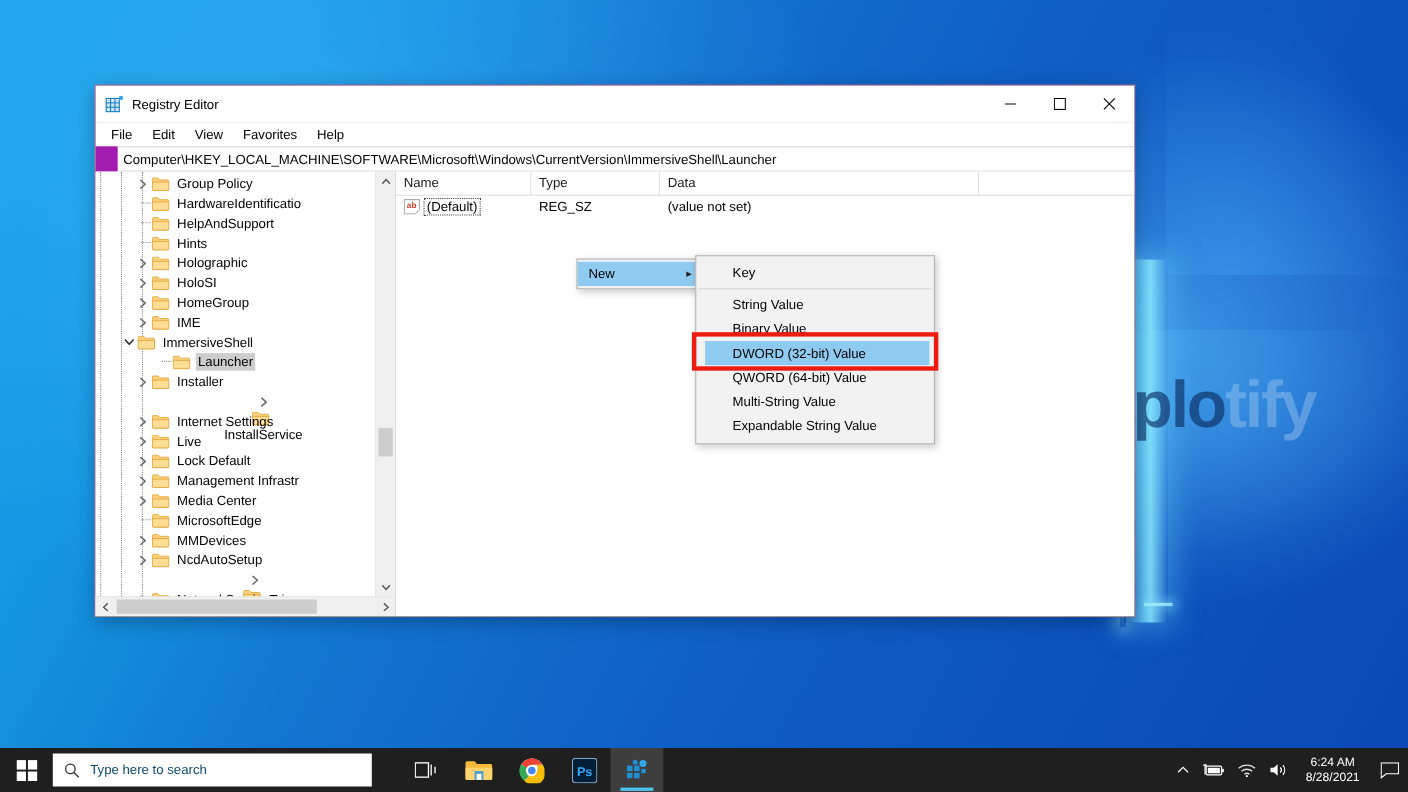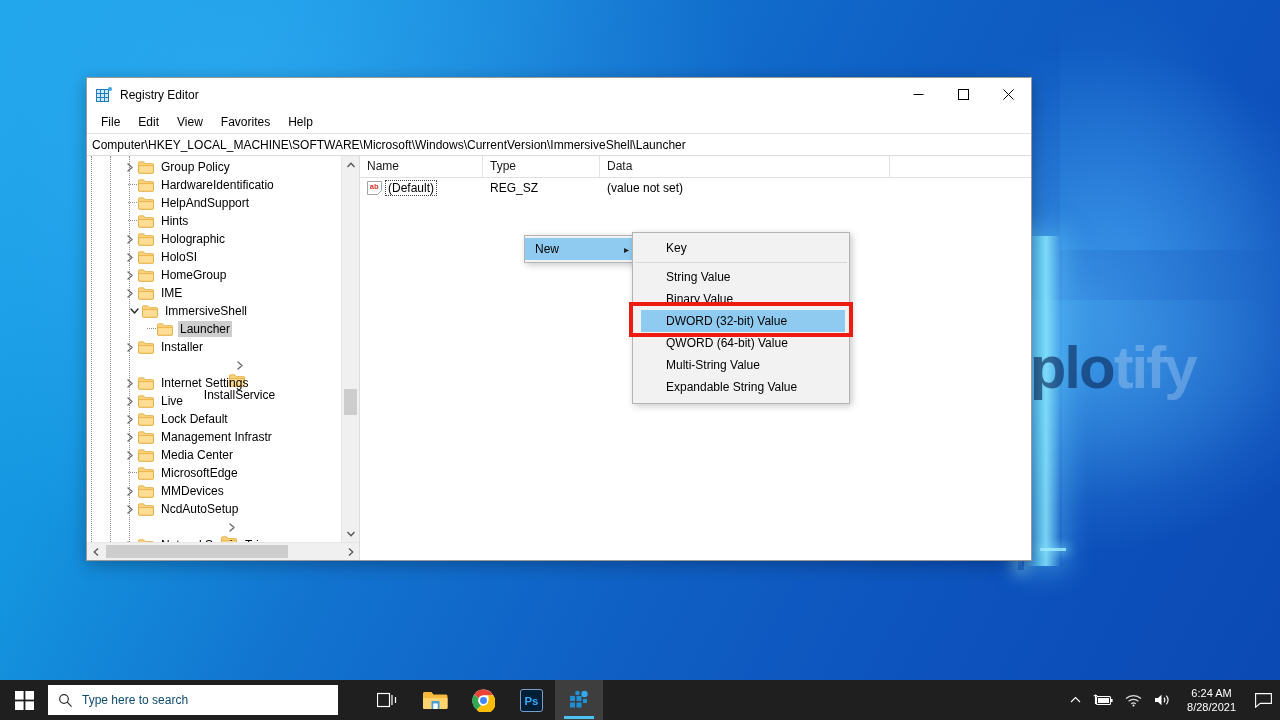--- a/index.html
+++ b/index.html
@@ -138,20 +138,21 @@
   
   #addressbar {
     height: 21px;
     border-top: 1px solid #e3e3e3;
     border-bottom: 1px solid #dcdcdc;
     background: #fff;
     display: flex;
     align-items: center;
     padding-left: 5px;
     flex: 0 0 auto;
+    margin-left: 20px;
   }
   #address-path {
     font-size: 12px;
     color: #000;
     white-space: nowrap;
   }
 
   
   #panes {
     flex: 1 1 auto;
@@ -635,21 +636,21 @@
                   </svg>
                 </div>
                 <div class="folder">
                   <svg width="16" height="13" viewBox="0 0 16 13">
                     <path d="M0.5 1.8 A1 1 0 0 1 1.5 0.8 H5.6 L7.2 2.6 H14.5 A1 1 0 0 1 15.5 3.6 V11.2 A1 1 0 0 1 14.5 12.2 H1.5 A1 1 0 0 1 0.5 11.2 Z" fill="#fdd17a" stroke="#e0a93f" stroke-width="0.8"></path>
                     <path d="M0.5 4.6 H15.5 V11.2 A1 1 0 0 1 14.5 12.2 H1.5 A1 1 0 0 1 0.5 11.2 Z" fill="#ffdd94" stroke="#e0a93f" stroke-width="0.8"></path>
                   </svg>
                 </div>
                 <span class="label">IME</span>
               </div>
-              <div class="tree-row" style="padding-left: 39px;">
+              <div class="tree-row" style="padding-left: 22px;">
                 <div class="expander">
                   <svg width="9" height="8" viewBox="0 0 9 8">
                     <path d="M1 2 L4.5 6 L8 2" fill="none" stroke="#2b2b2b" stroke-width="1.4" stroke-linecap="round" stroke-linejoin="round"></path>
                   </svg>
                 </div>
                 <div class="folder">
                   <svg width="16" height="13" viewBox="0 0 16 13">
                     <path d="M0.5 1.8 A1 1 0 0 1 1.5 0.8 H5.6 L7.2 2.6 H14.5 A1 1 0 0 1 15.5 3.6 V11.2 A1 1 0 0 1 14.5 12.2 H1.5 A1 1 0 0 1 0.5 11.2 Z" fill="#fdd17a" stroke="#e0a93f" stroke-width="0.8"></path>
                     <path d="M0.5 4.6 H15.5 V11.2 A1 1 0 0 1 14.5 12.2 H1.5 A1 1 0 0 1 0.5 11.2 Z" fill="#ffdd94" stroke="#e0a93f" stroke-width="0.8"></path>
                   </svg>

